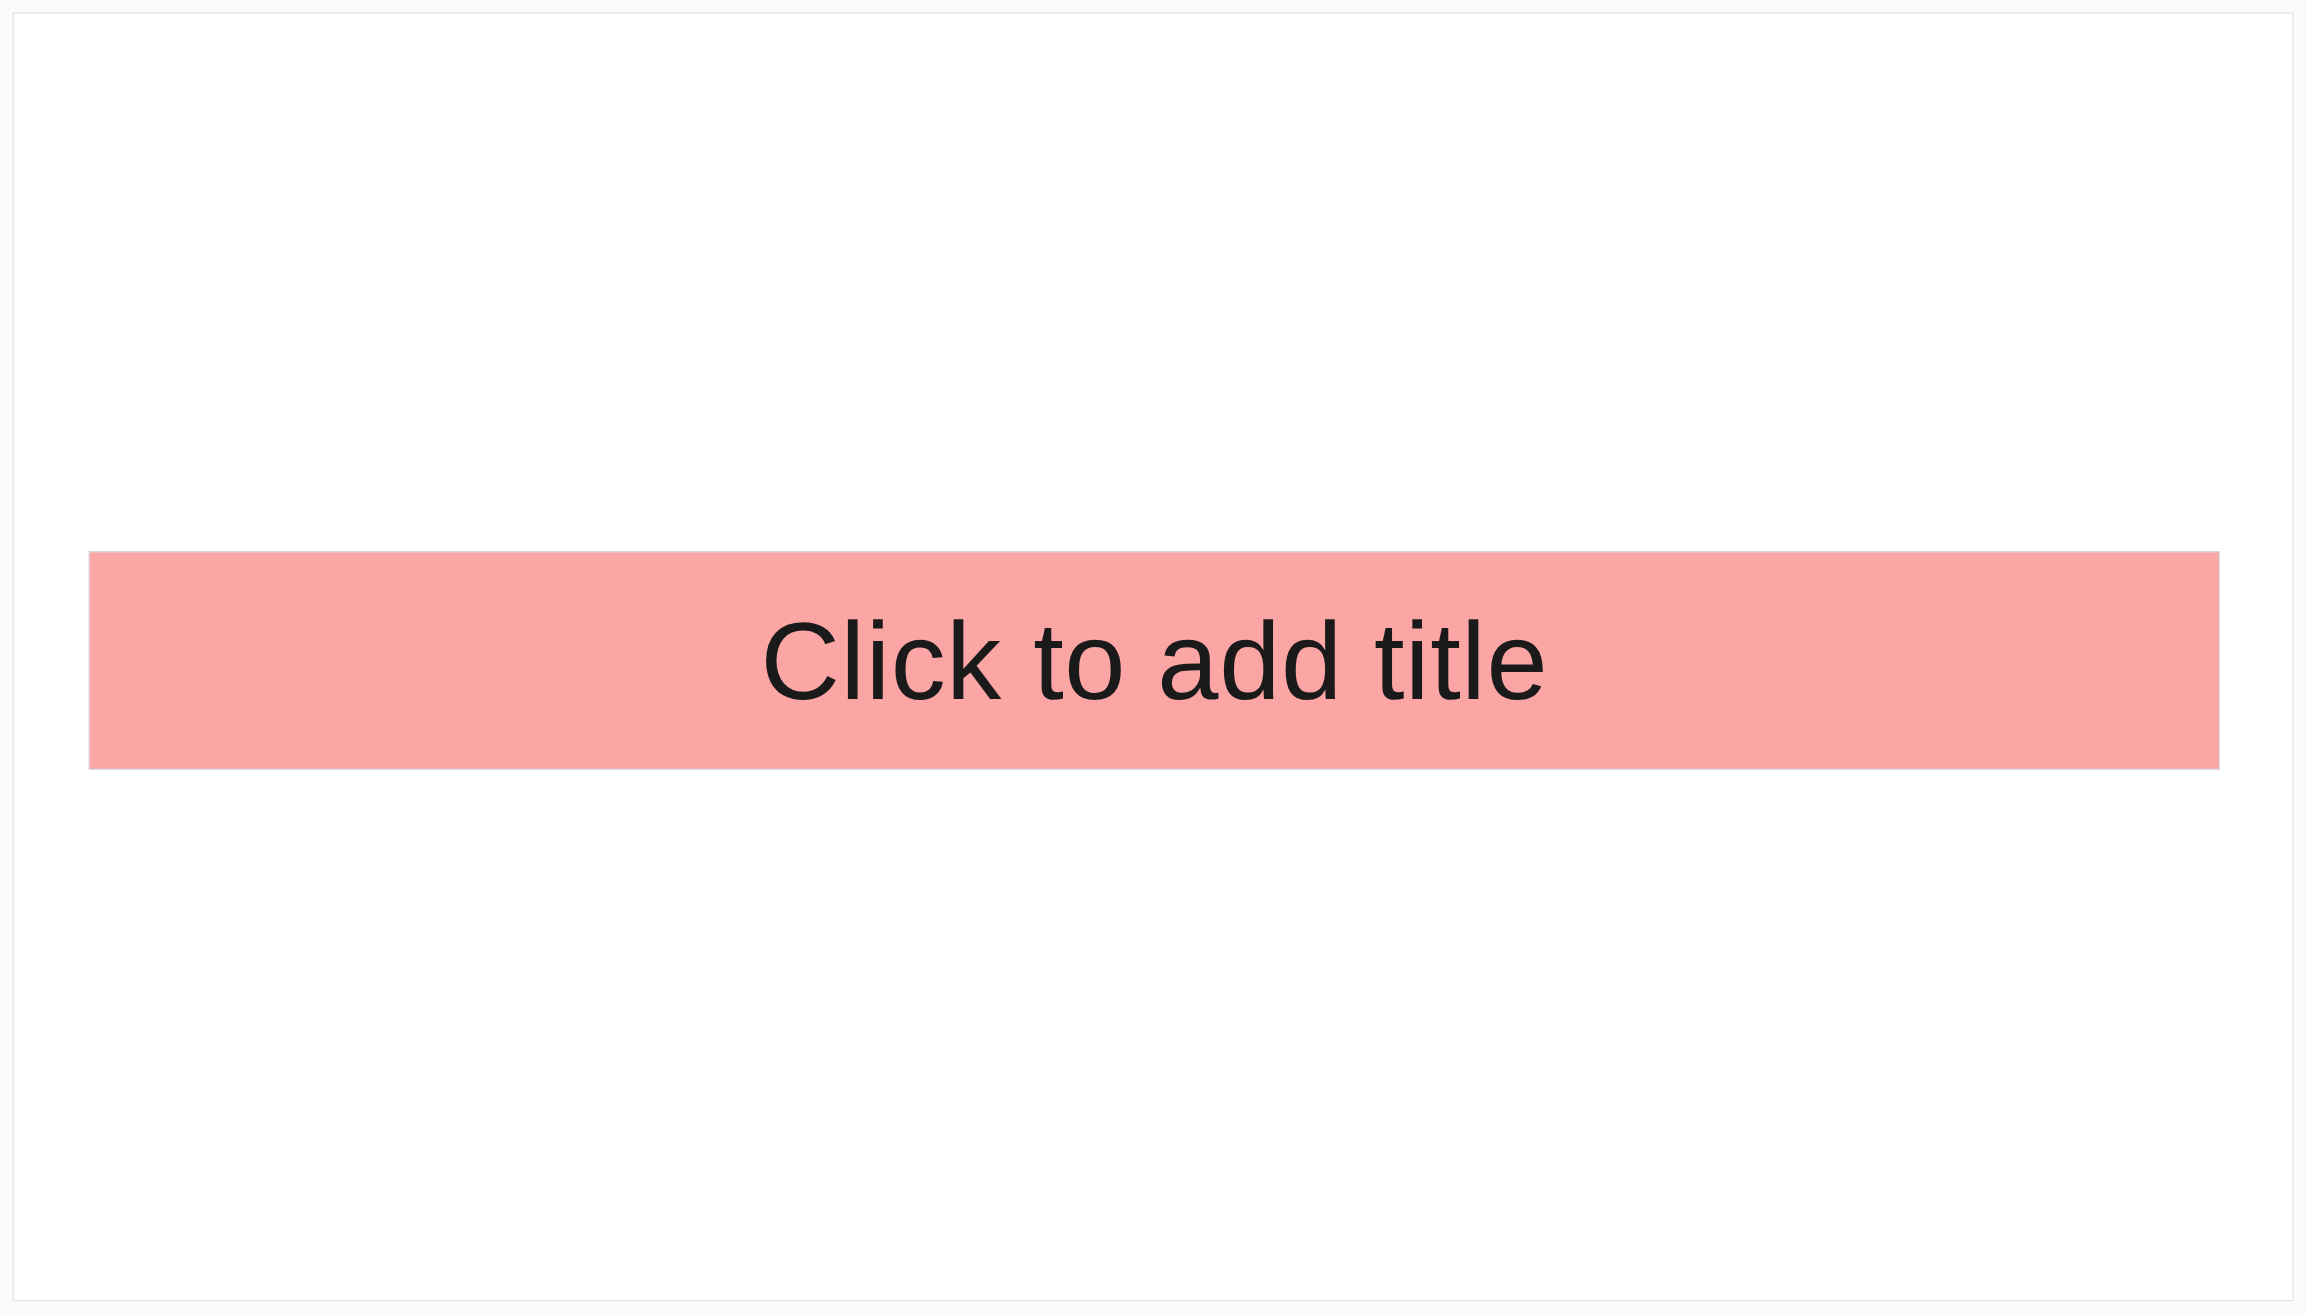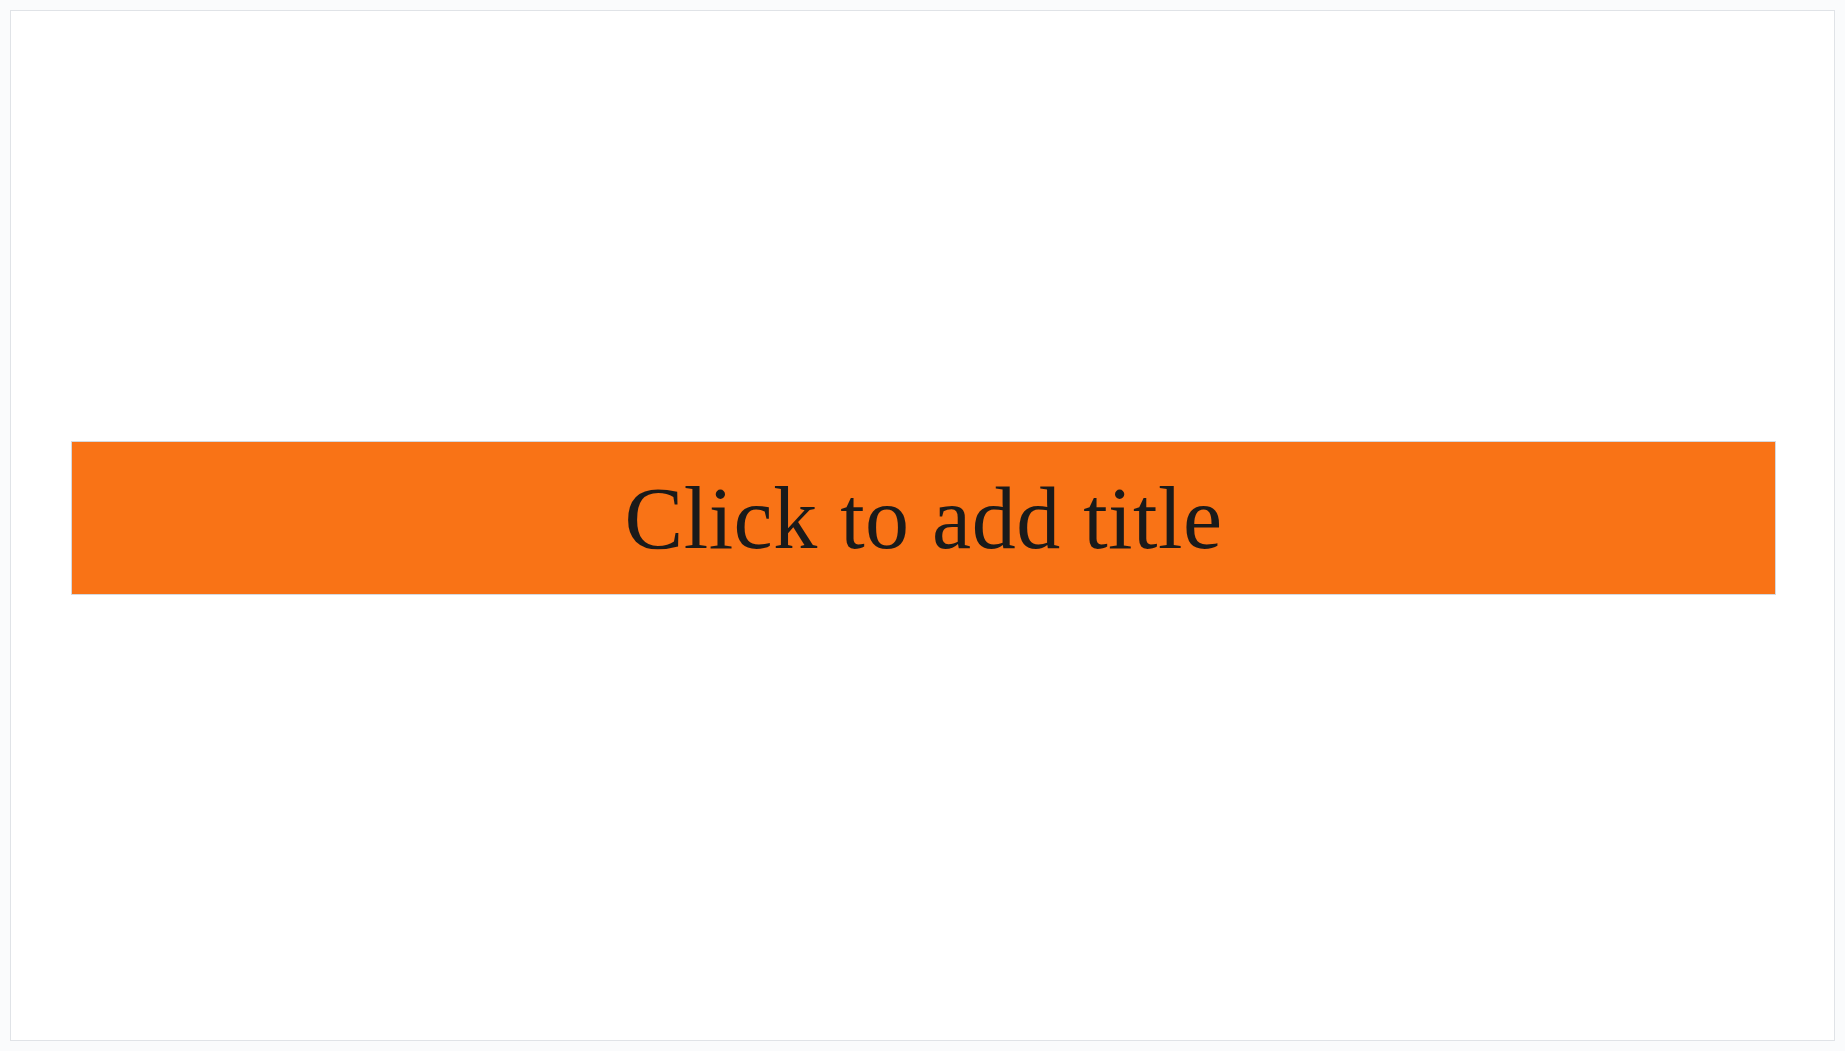--- a/index.html
+++ b/index.html
@@ -24,28 +24,27 @@
       height: 1031px;
       background: #ffffff;
       border: 1px solid #e0e3e7;
     }
     
     .title-placeholder {
       position: absolute;
       left: 60px;
       top: 430px;
       width: 1705px;
-      height: 154px;
+      height: 175px;
       border: 1px solid #d6d9dd;
       display: flex;
       align-items: center;
       justify-content: center;
       cursor: text;
-      background: #f97316;
-      font-family: Liberation Serif, serif;
+      background: #fca5a5;
     }
     
     .title-placeholder-text {
       font-size: 88px;
       color: #1a1a1a;
       font-weight: 400;
       text-align: center;
       letter-spacing: 0.5px;
     }
   </style>

